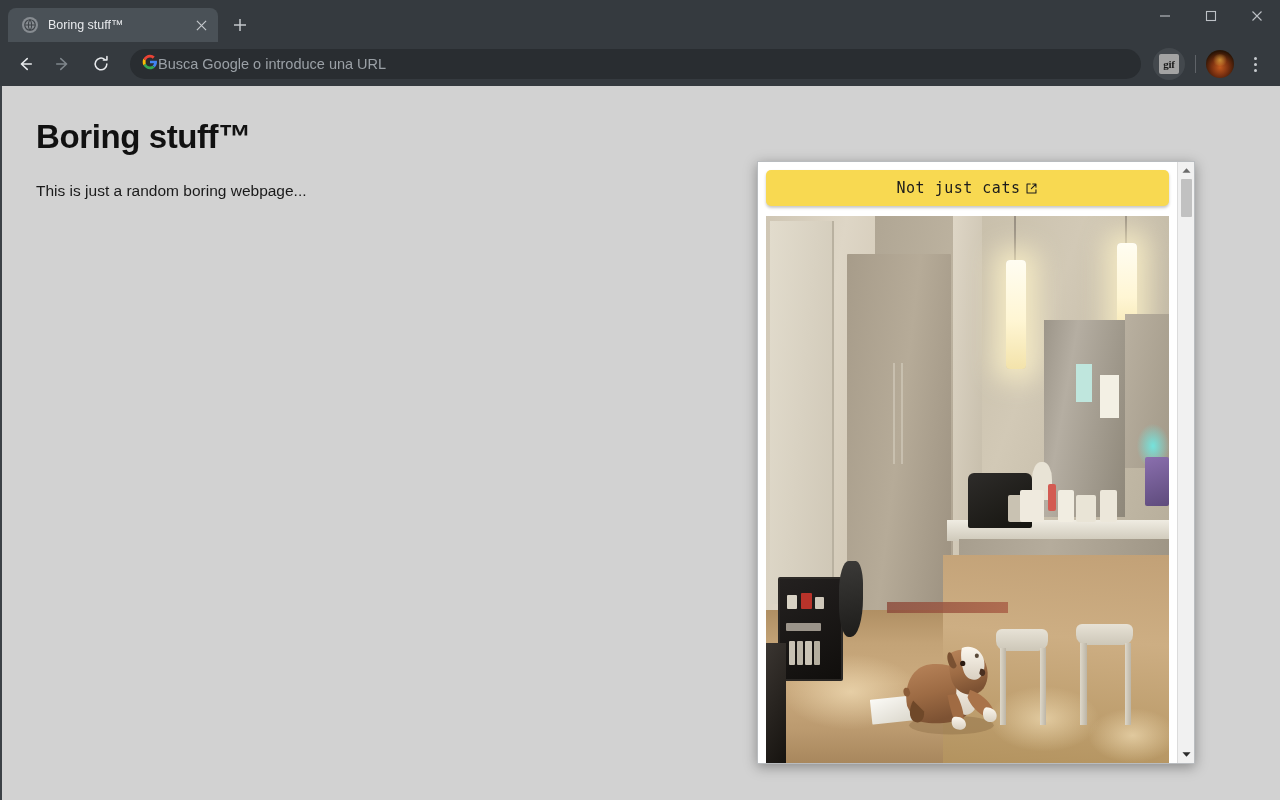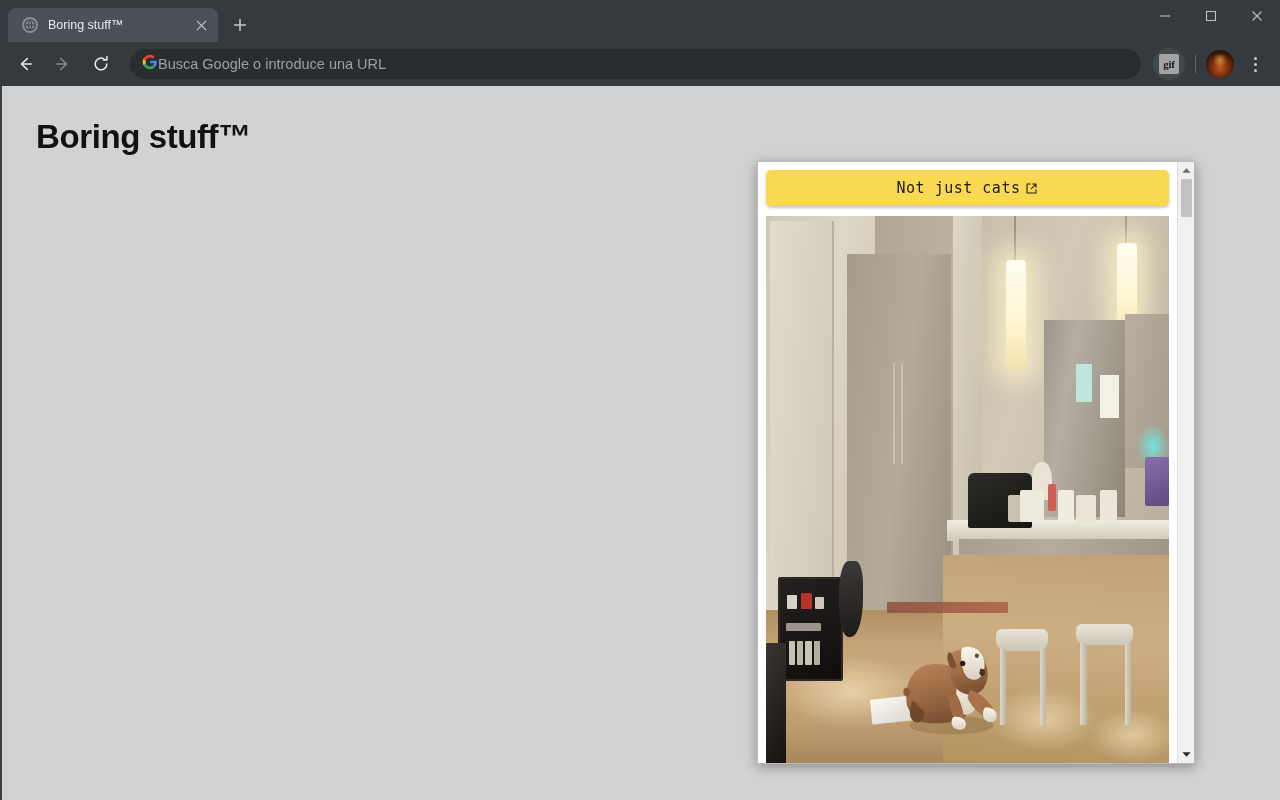--- a/index.html
+++ b/index.html
@@ -372,20 +372,21 @@
         <span class="menu-dot"></span>
         <span class="menu-dot"></span>
       </div>
     </div>
   </div>
 
   <div id="viewport">
 
     <div id="page-content">
       <h1 id="page-title">Boring stuff™</h1>
+      <p id="page-paragraph">This is just a random boring webpage...</p>
     </div>
 
     <div id="extension-popup">
 
       <div id="popup-body">
 
         <div id="popup-action-button">
           <span id="popup-action-label">Not just cats</span>
           <span>
             <svg id="external-link-icon" width="13" height="13" viewBox="0 0 16 16">

